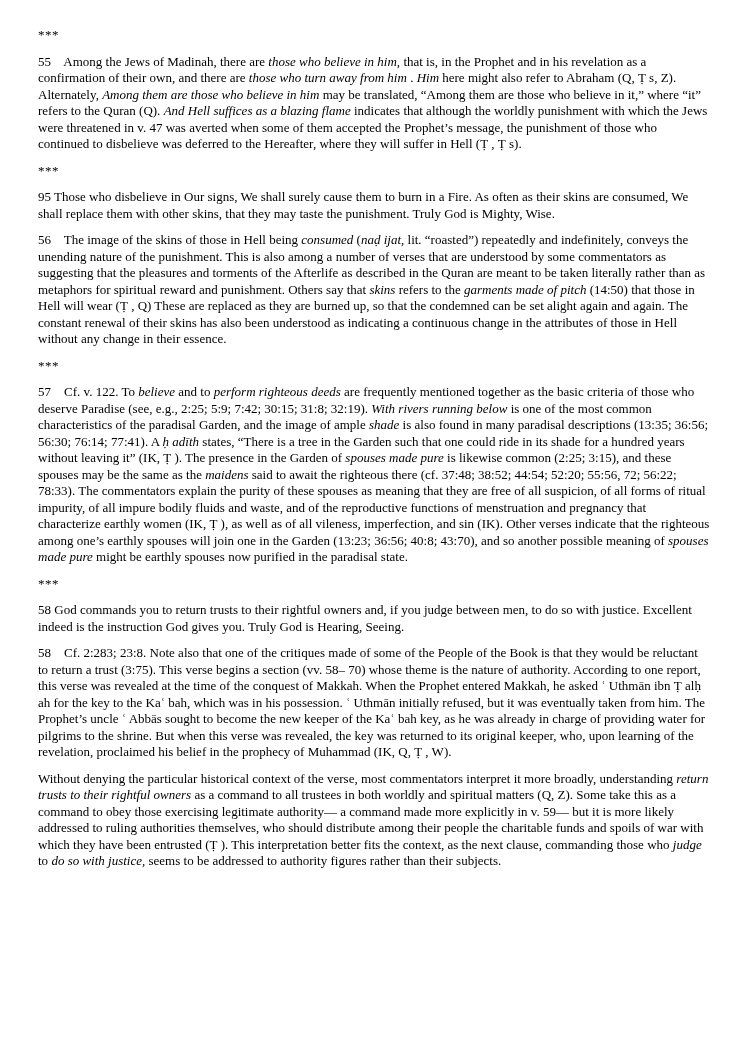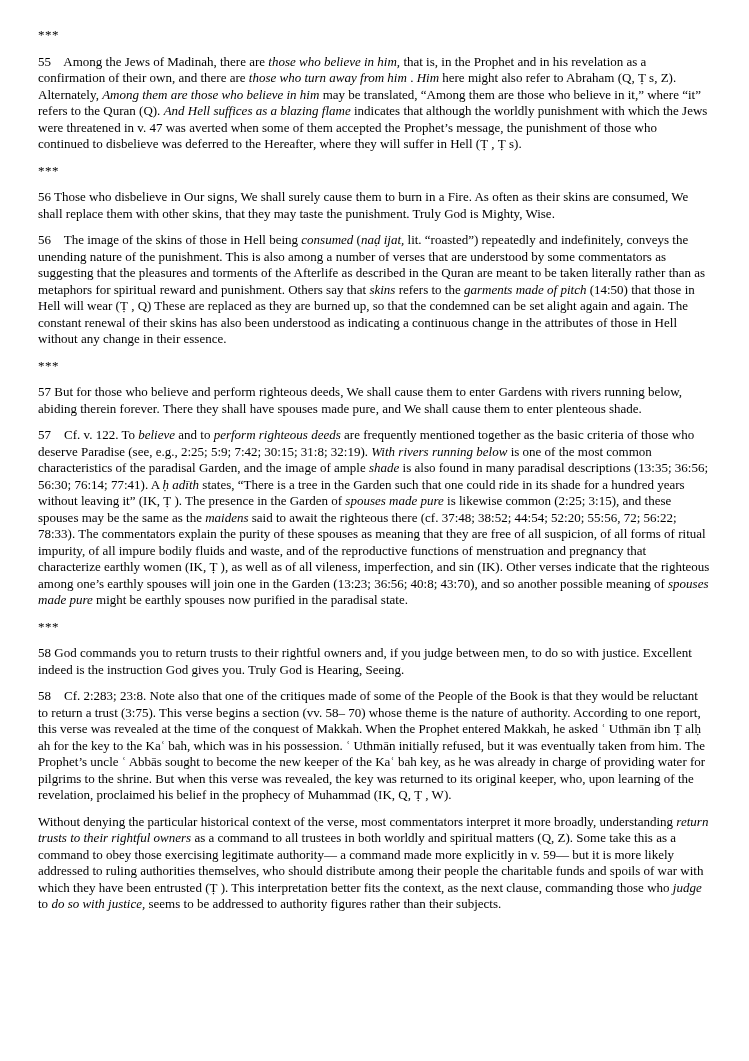--- a/index.html
+++ b/index.html
@@ -32,23 +32,22 @@
   }
 </style>
 </head>
 <body>
 
 <div class="page">
   <div>
       <p class="separator"><span>***</span></p>
       <p class="commentary"><span>55&nbsp;&nbsp;&nbsp; Among the Jews of Madinah, there are </span><i>those who believe in him,</i><span> that is, in the Prophet and in his revelation as a confirmation of their own, and there are </span><i>those who turn away from him</i><span> . </span><i>Him</i><span> here might also refer to Abraham (Q, Ṭ s, Z). Alternately, </span><i>Among them are those who believe in him</i><span> may be translated, “Among them are those who believe in it,” where “it” refers to the Quran (Q). </span><i>And Hell suffices as a blazing flame</i><span> indicates that although the worldly punishment with which the Jews were threatened in v. 47 was averted when some of them accepted the Prophet’s message, the punishment of those who continued to disbelieve was deferred to the Hereafter, where they will suffer in Hell (Ṭ , Ṭ s).</span></p>
       <p class="separator"><span>***</span></p>
-      <p class="verse"><span>56 Those who disbelieve in Our signs, We shall surely cause them to burn in a Fire. As often as their skins are consumed, We shall replace them with other skins, that they may taste the punishment. Truly God is Mighty, Wise.</span></p>
+      <p class="verse"><span>95 Those who disbelieve in Our signs, We shall surely cause them to burn in a Fire. As often as their skins are consumed, We shall replace them with other skins, that they may taste the punishment. Truly God is Mighty, Wise.</span></p>
       <p class="commentary"><span>56&nbsp;&nbsp;&nbsp; The image of the skins of those in Hell being </span><i>consumed</i><span> (</span><i>naḍ ijat,</i><span> lit. “roasted”) repeatedly and indefinitely, conveys the unending nature of the punishment. This is also among a number of verses that are understood by some commentators as suggesting that the pleasures and torments of the Afterlife as described in the Quran are meant to be taken literally rather than as metaphors for spiritual reward and punishment. Others say that </span><i>skins</i><span> refers to the </span><i>garments made of pitch</i><span> (14:50) that those in Hell will wear (Ṭ , Q) These are replaced as they are burned up, so that the condemned can be set alight again and again. The constant renewal of their skins has also been understood as indicating a continuous change in the attributes of those in Hell without any change in their essence.</span></p>
       <p class="separator"><span>***</span></p>
-      <p class="verse"><span>57 But for those who believe and perform righteous deeds, We shall cause them to enter Gardens with rivers running below, abiding therein forever. There they shall have spouses made pure, and We shall cause them to enter plenteous shade.</span></p>
       <p class="commentary"><span>57&nbsp;&nbsp;&nbsp; Cf. v. 122. To </span><i>believe</i><span> and to </span><i>perform righteous deeds</i><span> are frequently mentioned together as the basic criteria of those who deserve Paradise (see, e.g., 2:25; 5:9; 7:42; 30:15; 31:8; 32:19). </span><i>With rivers running below</i><span> is one of the most common characteristics of the paradisal Garden, and the image of ample </span><i>shade</i><span> is also found in many paradisal descriptions (13:35; 36:56; 56:30; 76:14; 77:41). A </span><i>ḥ adīth</i><span> states, “There is a tree in the Garden such that one could ride in its shade for a hundred years without leaving it” (IK, Ṭ ). The presence in the Garden of </span><i>spouses made pure</i><span> is likewise common (2:25; 3:15), and these spouses may be the same as the </span><i>maidens</i><span> said to await the righteous there (cf. 37:48; 38:52; 44:54; 52:20; 55:56, 72; 56:22; 78:33). The commentators explain the purity of these spouses as meaning that they are free of all suspicion, of all forms of ritual impurity, of all impure bodily fluids and waste, and of the reproductive functions of menstruation and pregnancy that characterize earthly women (IK, Ṭ ), as well as of all vileness, imperfection, and sin (IK). Other verses indicate that the righteous among one’s earthly spouses will join one in the Garden (13:23; 36:56; 40:8; 43:70), and so another possible meaning of </span><i>spouses made pure</i><span> might be earthly spouses now purified in the paradisal state.</span></p>
       <p class="separator"><span>***</span></p>
       <p class="verse"><span>58 God commands you to return trusts to their rightful owners and, if you judge between men, to do so with justice. Excellent indeed is the instruction God gives you. Truly God is Hearing, Seeing.</span></p>
       <p class="commentary"><span>58&nbsp;&nbsp;&nbsp; Cf. 2:283; 23:8. Note also that one of the critiques made of some of the People of the Book is that they would be reluctant to return a trust (3:75). This verse begins a section (vv. 58– 70) whose theme is the nature of authority. According to one report, this verse was revealed at the time of the conquest of Makkah. When the Prophet entered Makkah, he asked ʿ Uthmān ibn Ṭ alḥ ah for the key to the Kaʿ bah, which was in his possession. ʿ Uthmān initially refused, but it was eventually taken from him. The Prophet’s uncle ʿ Abbās sought to become the new keeper of the Kaʿ bah key, as he was already in charge of providing water for pilgrims to the shrine. But when this verse was revealed, the key was returned to its original keeper, who, upon learning of the revelation, proclaimed his belief in the prophecy of Muhammad (IK, Q, Ṭ , W).</span></p>
       <p class="commentary"><span>Without denying the particular historical context of the verse, most commentators interpret it more broadly, understanding </span><i>return trusts to their rightful owners</i><span> as a command to all trustees in both worldly and spiritual matters (Q, Z). Some take this as a command to obey those exercising legitimate authority— a command made more explicitly in v. 59— but it is more likely addressed to ruling authorities themselves, who should distribute among their people the charitable funds and spoils of war with which they have been entrusted (Ṭ ). This interpretation better fits the context, as the next clause, commanding those who </span><i>judge</i><span> to </span><i>do so with justice,</i><span> seems to be addressed to authority figures rather than their subjects.</span></p>
     </div>
 </div>
 
 </body></html>

